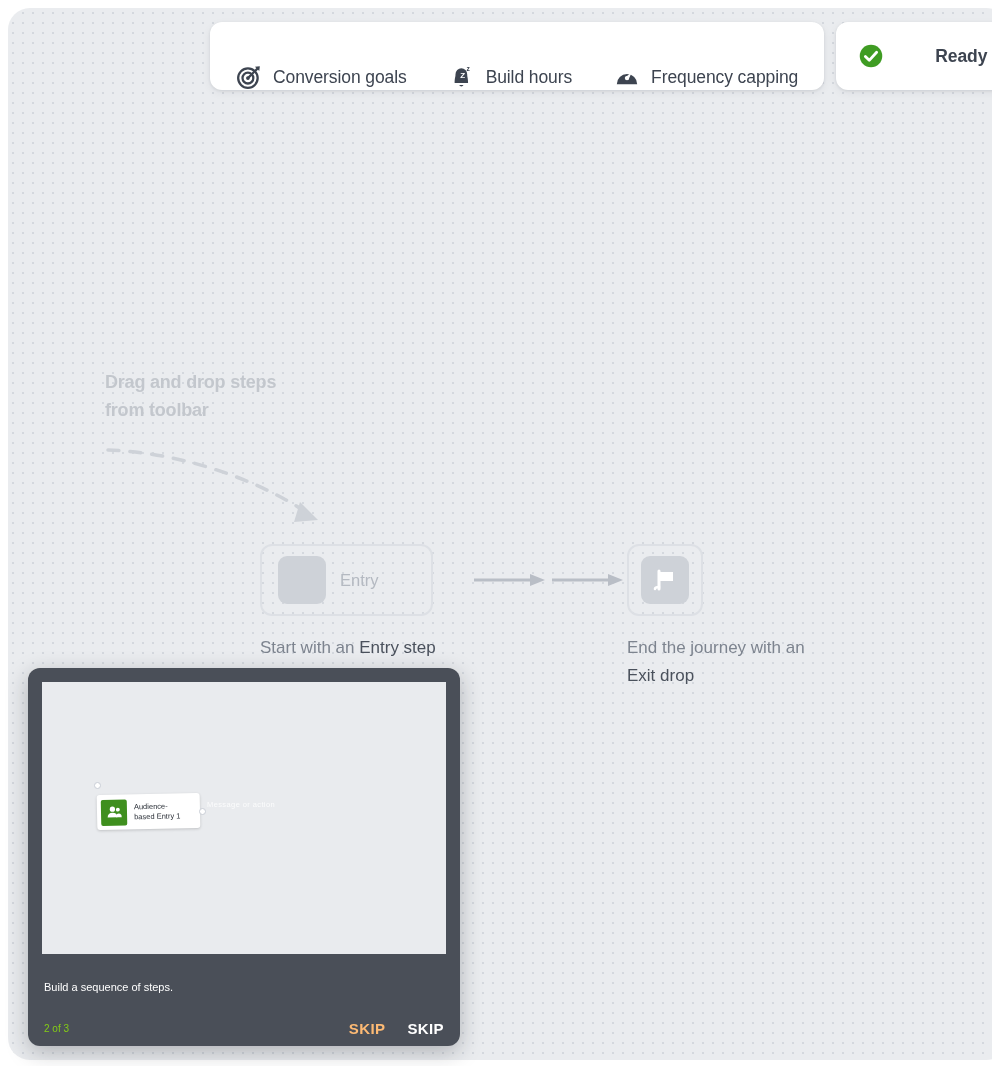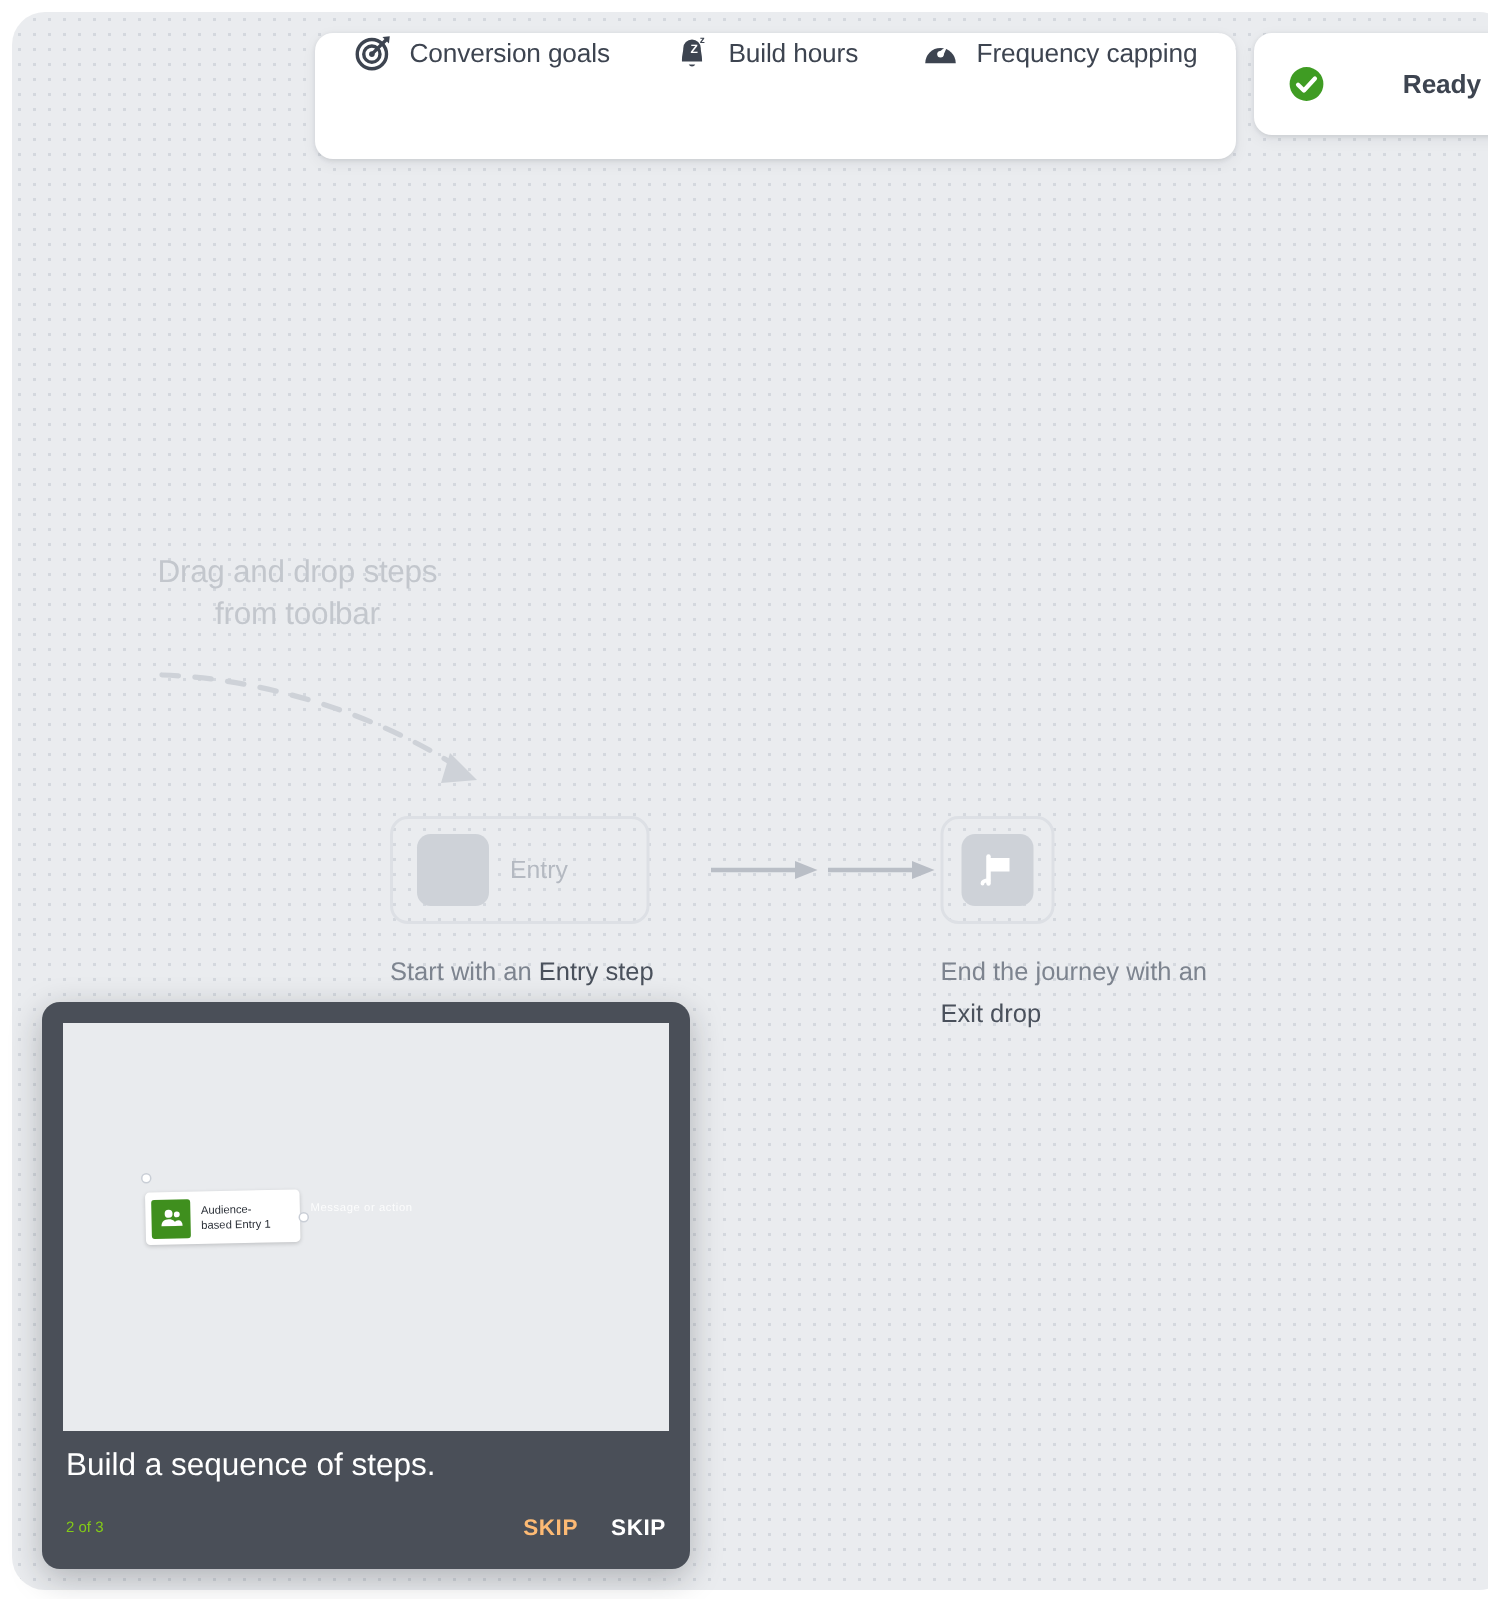--- a/index.html
+++ b/index.html
@@ -43,23 +43,23 @@
     top: 22px;
     display: flex;
     gap: 12px;
     z-index: 20;
   }
 
   .toolbar-card {
     background: #ffffff;
     border-radius: 12px;
     box-shadow: 0 1px 3px rgba(28,35,48,0.10), 0 3px 10px rgba(28,35,48,0.06);
-    height: 84px;
-    display: flex;
-    align-items: flex-start;
+    height: 68px;
+    display: flex;
+    align-items: flex-end;
     padding: 0 26px;
     gap: 42px;
     white-space: nowrap;
   }
 
   .tool-item {
     display: flex;
     align-items: center;
     gap: 11px;
     cursor: pointer;
@@ -100,27 +100,26 @@
 
   
   #hint-block {
     position: absolute;
     left: 97px;
     top: 360px;
     z-index: 5;
   }
 
   #hint-title {
-    font-size: 21px;
+    font-size: 18px;
     line-height: 28px;
-    font-weight: normal;
+    font-weight: bold;
     color: #c3c7cd;
     letter-spacing: -0.2px;
     white-space: pre-line;
-    text-align: center;
   }
 
   #hint-arrow {
     position: absolute;
     left: 96px;
     top: 432px;
     width: 240px;
     height: 90px;
     z-index: 4;
   }
@@ -262,23 +261,23 @@
     left: 165px;
     top: 118px;
     font-size: 7.5px;
     color: rgba(255,255,255,0.85);
     white-space: nowrap;
     letter-spacing: 0.4px;
   }
 
   #coach-caption {
     color: #ffffff;
-    font-size: 21px;
+    font-size: 11px;
     line-height: 22px;
-    margin-top: 12px;
+    margin-top: 22px;
     padding-left: 2px;
   }
 
   #coach-footer {
     display: flex;
     align-items: center;
     justify-content: space-between;
     margin-top: 22px;
     padding: 0 2px 0 2px;
   }

